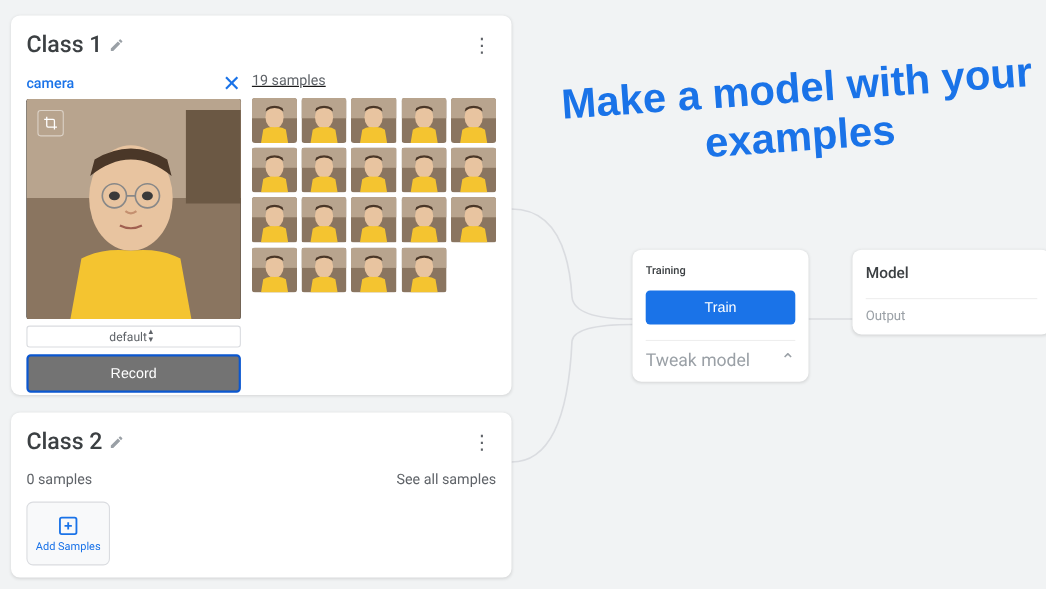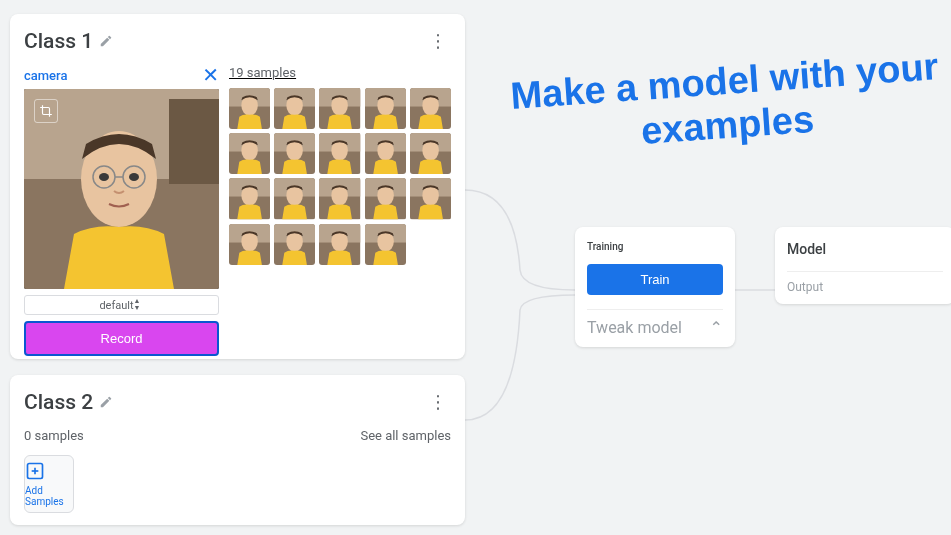--- a/index.html
+++ b/index.html
@@ -113,21 +113,21 @@
       border-radius: 3px;
       padding: 2px 4px;
       font-size: 11px;
       color: #5f6368;
       justify-content: center;
     }
     .stepper { width: 10px; height: 14px; display:flex; flex-direction:column; font-size:7px; color:#5f6368; line-height:7px; }
     .record-btn {
       width: 100%;
       margin-top: 6px;
-      background: #d946ef;
+      background: #737373;
       color: #fff;
       border: 2px solid #0b57d0;
       border-radius: 4px;
       padding: 8px 0;
       font-size: 13px;
       font-weight: 500;
       cursor: pointer;
     }
     .samples-panel {
       flex: 1;
@@ -160,27 +160,28 @@
     }
     .class2-sub {
       display: flex;
       justify-content: space-between;
       font-size: 13px;
       color: #5f6368;
       margin: 12px 0;
     }
     .see-all { color: #5f6368; cursor: pointer; }
     .add-samples {
-      width: 50px;
+      width: 76px;
       height: 58px;
       border: 1px solid #dadce0;
       background: #f8f9fa;
       border-radius: 6px;
       display: flex;
       flex-direction: column;
+      align-items: center;
       justify-content: center;
       gap: 4px;
       font-size: 10px;
       color: #1a73e8;
       cursor: pointer;
     }
     .add-samples svg { width: 20px; height: 20px; }
     
     .training {
       top: 227px;

